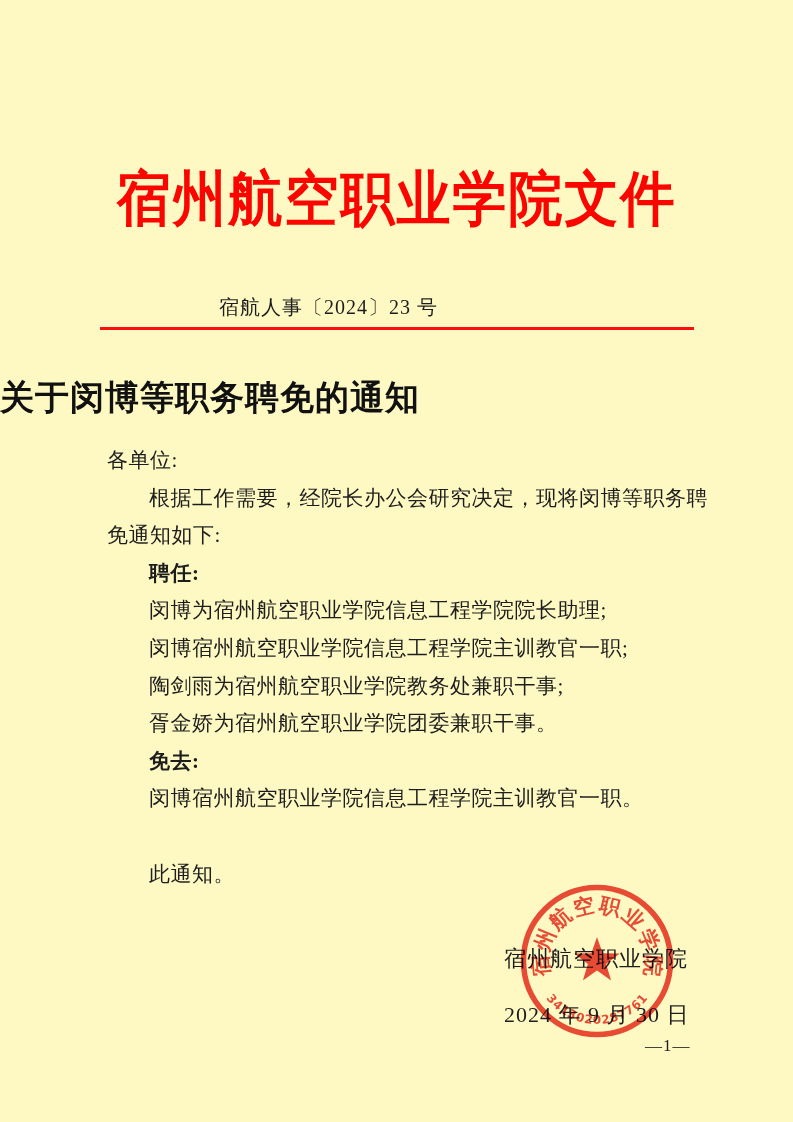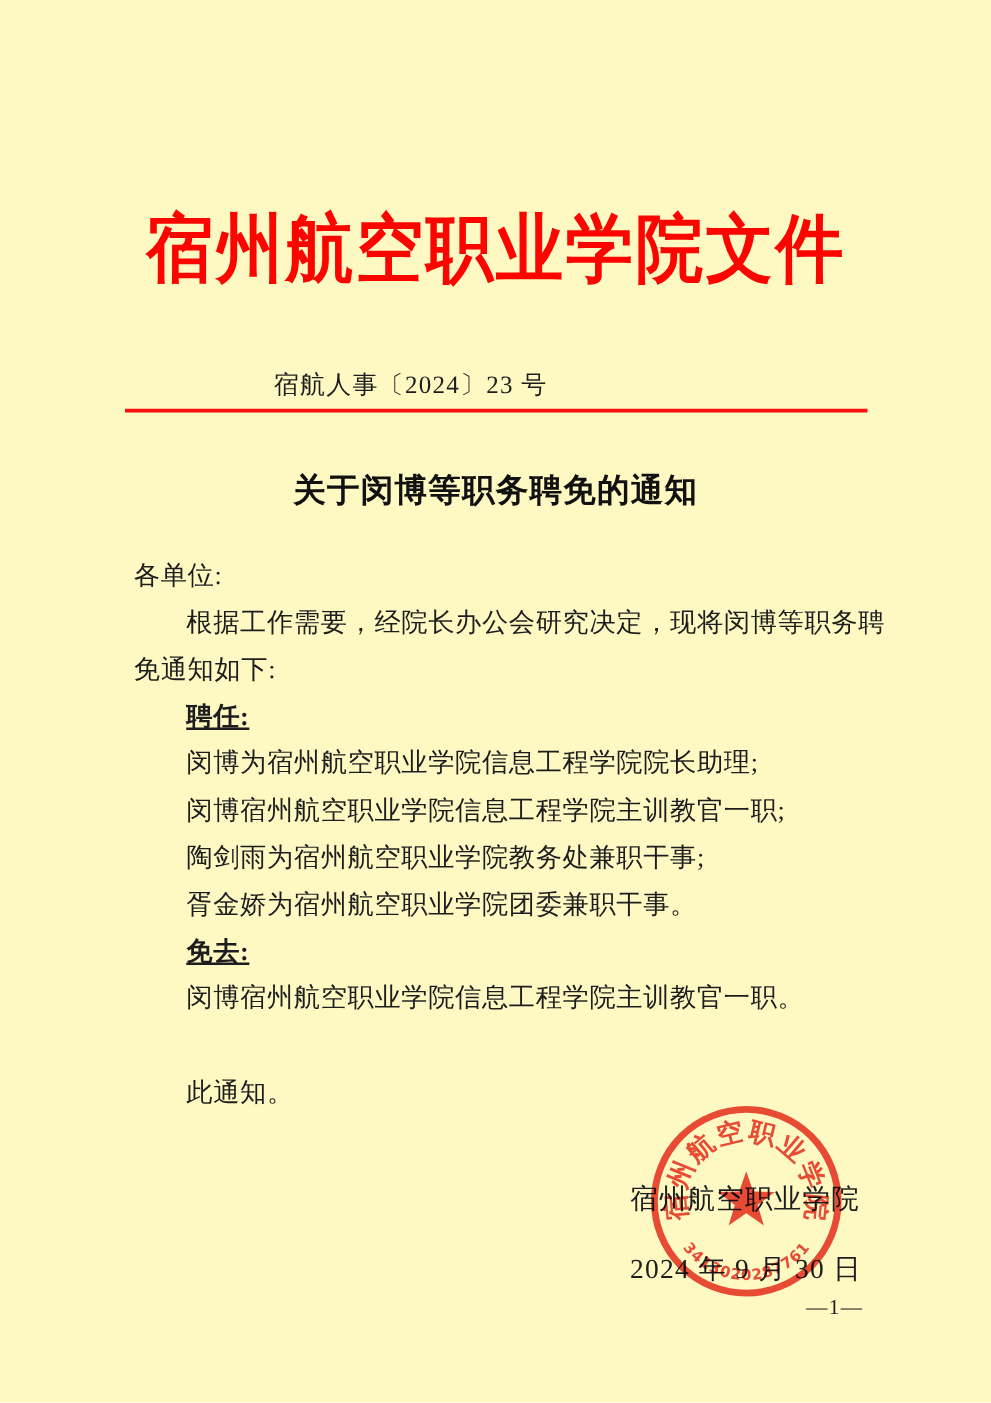--- a/index.html
+++ b/index.html
@@ -27,34 +27,34 @@
     font-size:20px;
     letter-spacing:1px;
     color:#1d1d1d;
   }
   .red-rule{
     position:absolute;top:327px;left:100px;width:594px;height:3px;
     background:#fb0f0f;
   }
   .notice-title{
     position:absolute;top:375px;left:0;width:793px;
-    text-align:center;
-    font-size:26px;font-weight:bold;
+    text-align:left;
+    font-size:34px;font-weight:bold;
     letter-spacing:1px;
     color:#111;
   }
   .body-block{
     position:absolute;top:442px;left:107px;width:588px;
     font-size:21px;
     line-height:37.6px;
     letter-spacing:0.5px;
   }
   .body-line{white-space:nowrap;}
   .indent{text-indent:42px;}
-  .bold{font-weight:bold;text-decoration:underline;}
+  .bold{font-weight:bold;}
   .spacer-line{height:37.6px;}
   .signature-org{
     position:absolute;top:932px;left:504px;
     font-size:22px;letter-spacing:1px;white-space:nowrap;margin-top:12px;
   }
   .signature-date{
     position:absolute;top:963px;left:504px;
     font-size:22px;letter-spacing:1px;white-space:nowrap;margin-top:37px;
   }
   .page-number{

